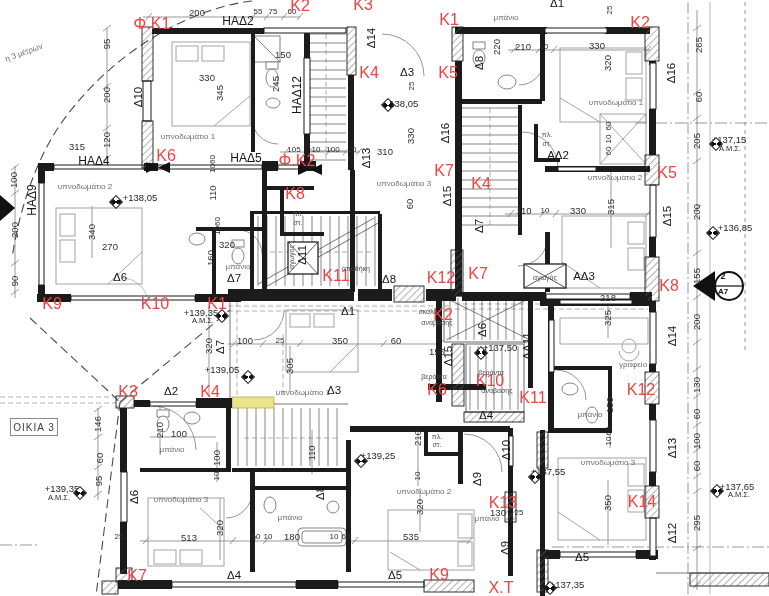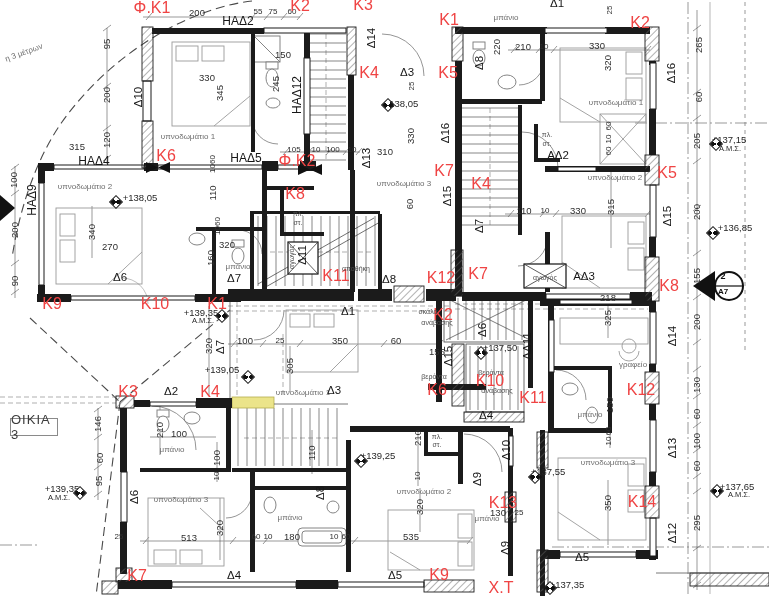--- a/index.html
+++ b/index.html
@@ -16,21 +16,21 @@
   .k-room{font-size:8px;color:#6c6c6c;}
   .k-level{font-size:9.5px;color:#262626;}
   .k-levels{font-size:7.5px;color:#262626;}
   .k-tiny{font-size:7px;color:#4d4d4d;}
   .k-note{font-size:8px;color:#707070;}
   .lvlmark{position:absolute;width:8px;height:8px;transform:translate(-50%,-50%) rotate(45deg);
            border:1px solid #111;
            background:conic-gradient(#111 0 25%,#fff 25% 50%,#111 50% 75%,#fff 75%);}
   .oikia{position:absolute;left:10px;top:418px;width:46px;height:16px;border:1px solid #8a8a8a;
          display:flex;align-items:center;justify-content:center;background:#fff;}
-  .oikia span{font-size:13px;color:#3c3c3c;letter-spacing:1px;}
+  .oikia span{font-size:10px;color:#3c3c3c;letter-spacing:1px;}
   .secmark{position:absolute;left:692px;top:268px;width:56px;height:36px;}
   .secmark .sec-top{position:absolute;left:31px;top:3px;font-size:9px;font-weight:bold;color:#111;
         transform:translate(-50%,0);}
   .secmark .sec-bottom{position:absolute;left:31px;top:19px;font-size:8px;font-weight:bold;color:#111;
         transform:translate(-50%,0);}
 </style>
 </head>
 <body>
 
 <div id="stage">
@@ -356,21 +356,21 @@
     <span class="sec-top">2</span>
     <span class="sec-bottom">Α7</span>
   </div>
 
   <div class="oikia">
     <span>ΟΙΚΙΑ 3</span>
   </div>
 
   <div id="annotations-layer">
       <span class="ann k-note" style="left: 24px; top: 53px; transform: translate(-50%, -50%) rotate(-20deg);">η 3 μέτρων</span>
-      <span class="ann k-wall" style="left: 152px; top: 8px;">Φ.Κ1</span>
+      <span class="ann k-wall" style="left: 152px; top: 24px;">Φ.Κ1</span>
       <span class="ann k-dim" style="left: 197px; top: 13px;">200</span>
       <span class="ann k-win" style="left: 238px; top: 21px;">ΗΑΔ2</span>
       <span class="ann k-dims" style="left: 258px; top: 12px;">55</span>
       <span class="ann k-dims" style="left: 273px; top: 12px;">75</span>
       <span class="ann k-dims" style="left: 292px; top: 12px;">60</span>
       <span class="ann k-wall" style="left: 300px; top: 6px;">Κ2</span>
       <span class="ann k-wall" style="left: 363px; top: 5px;">Κ3</span>
       <span class="ann k-wall" style="left: 449px; top: 20px;">Κ1</span>
       <span class="ann k-room" style="left: 506px; top: 18px;">μπάνιο</span>
       <span class="ann k-door" style="left: 557px; top: 4px;">Δ1</span>

